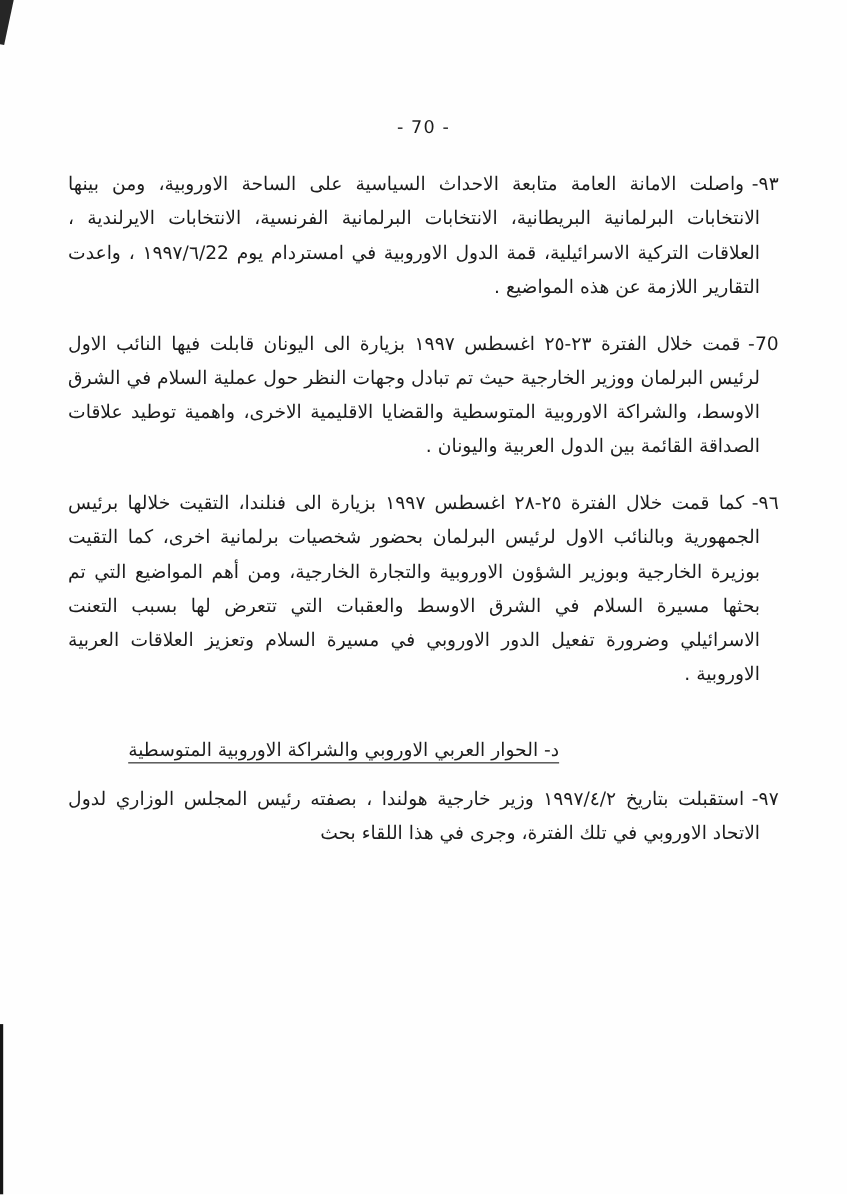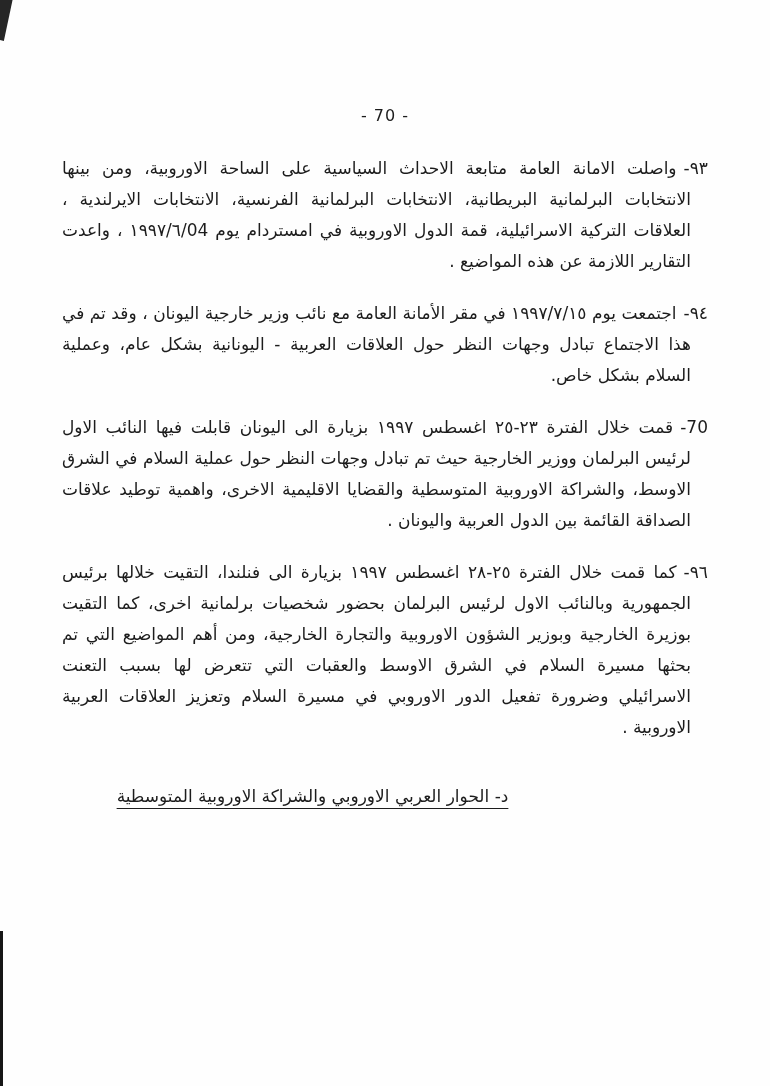--- a/index.html
+++ b/index.html
@@ -78,25 +78,25 @@
 
 <div class="page">
 
   <div class="scan-corner"></div>
   <div class="scan-edge"></div>
 
   <div class="page-number">- 70 -</div>
 
   <div class="content">
 
-    <p class="para"><span class="pnum">٩٣-</span><span>واصلت الامانة العامة متابعة الاحداث السياسية على الساحة الاوروبية، ومن بينها الانتخابات البرلمانية البريطانية، الانتخابات البرلمانية الفرنسية، الانتخابات الايرلندية ، العلاقات التركية الاسرائيلية، قمة الدول الاوروبية في امستردام يوم ١٩٩٧/٦/04 ، واعدت التقارير اللازمة عن هذه المواضيع .</span></p>
+    <p class="para"><span class="pnum">٩٣-</span><span>واصلت الامانة العامة متابعة الاحداث السياسية على الساحة الاوروبية، ومن بينها الانتخابات البرلمانية البريطانية، الانتخابات البرلمانية الفرنسية، الانتخابات الايرلندية ، العلاقات التركية الاسرائيلية، قمة الدول الاوروبية في امستردام يوم ١٩٩٧/٦/22 ، واعدت التقارير اللازمة عن هذه المواضيع .</span></p>
 
-    <p class="para"><span class="pnum">٩٤-</span><span>اجتمعت يوم ١٩٩٧/٧/١٥ في مقر الأمانة العامة مع نائب وزير خارجية اليونان ، وقد تم في هذا الاجتماع تبادل وجهات النظر حول العلاقات العربية - اليونانية بشكل عام، وعملية السلام بشكل خاص.</span></p>
 
     <p class="para"><span class="pnum">70-</span><span>قمت خلال الفترة ٢٣-٢٥ اغسطس ١٩٩٧ بزيارة الى اليونان قابلت فيها النائب الاول لرئيس البرلمان ووزير الخارجية حيث تم تبادل وجهات النظر حول عملية السلام في الشرق الاوسط، والشراكة الاوروبية المتوسطية والقضايا الاقليمية الاخرى، واهمية توطيد علاقات الصداقة القائمة بين الدول العربية واليونان .</span></p>
 
     <p class="para"><span class="pnum">٩٦-</span><span>كما قمت خلال الفترة ٢٥-٢٨ اغسطس ١٩٩٧ بزيارة الى فنلندا، التقيت خلالها برئيس الجمهورية وبالنائب الاول لرئيس البرلمان بحضور شخصيات برلمانية اخرى، كما التقيت بوزيرة الخارجية وبوزير الشؤون الاوروبية والتجارة الخارجية، ومن أهم المواضيع التي تم بحثها مسيرة السلام في الشرق الاوسط والعقبات التي تتعرض لها بسبب التعنت الاسرائيلي وضرورة تفعيل الدور الاوروبي في مسيرة السلام وتعزيز العلاقات العربية الاوروبية .</span></p>
 
     <h3 class="section-heading">د- الحوار العربي الاوروبي  والشراكة الاوروبية المتوسطية</h3>
 
+    <p class="para"><span class="pnum">٩٧-</span><span>استقبلت بتاريخ ١٩٩٧/٤/٢ وزير خارجية هولندا ، بصفته رئيس المجلس الوزاري لدول الاتحاد الاوروبي في تلك الفترة، وجرى في هذا اللقاء بحث</span></p>
 
   </div>
 </div>
 
 </body></html>

